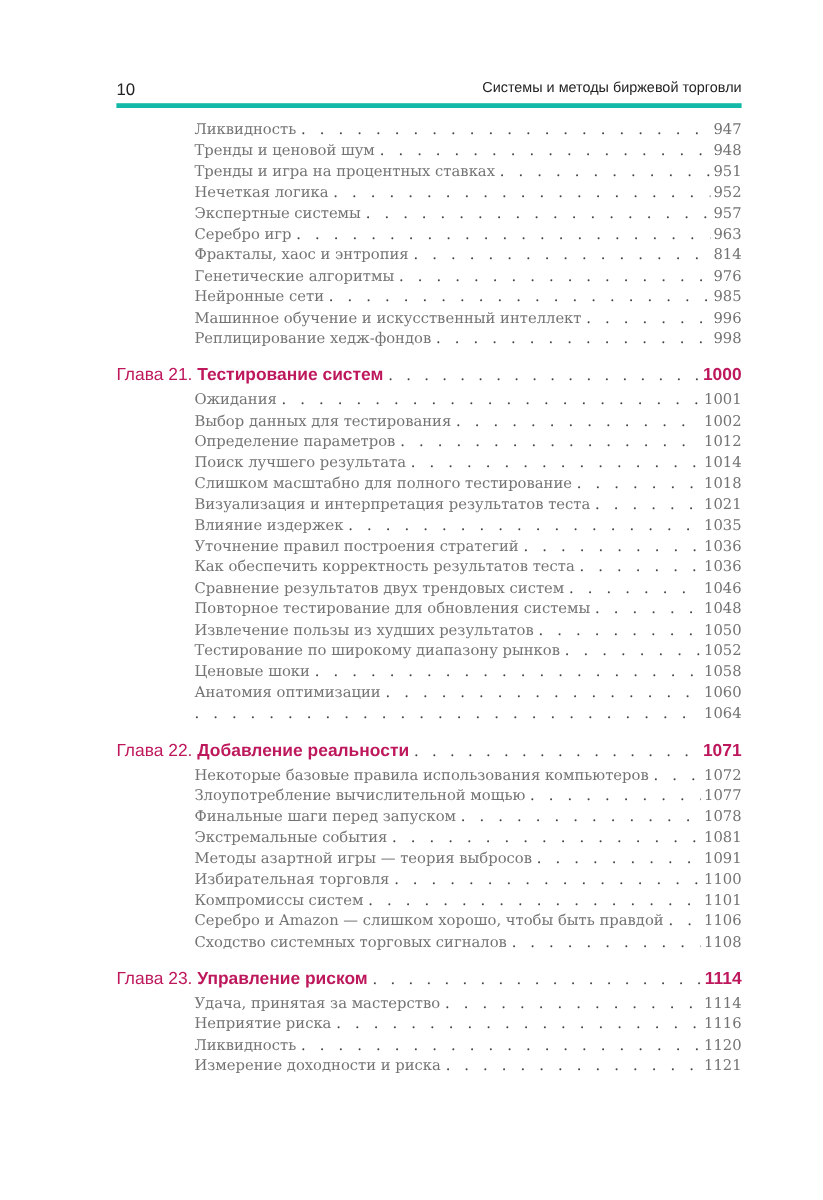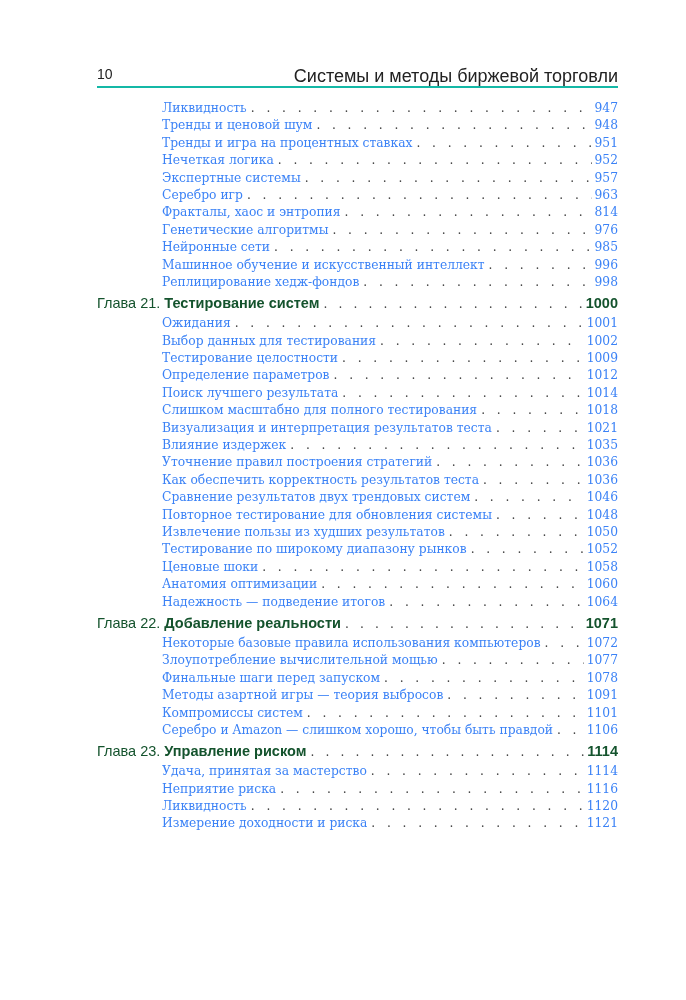--- a/index.html
+++ b/index.html
@@ -1,27 +1,27 @@
 <!DOCTYPE html>
 <html><head>
 <meta charset="utf-8">
 <style>
   html, body { margin: 0; padding: 0; background: #ffffff; }
   body { width: 686px; height: 1000px; position: relative; overflow: hidden; color: #2a2a2a; }
-  .page-header { position: absolute; left: 97px; top: 62px; width: 521px; height: 24px; border-bottom: 2px solid #14b8a6; }
+  .page-header { position: absolute; left: 97px; top: 62px; width: 521px; height: 24px; border-bottom: 4px solid #14b8a6; }
   .page-num { position: absolute; left: 0; top: 4px; font-family: "Liberation Sans", sans-serif; font-size: 14px; color: #222; }
-  .running-title { position: absolute; right: 0; top: 4px; font-family: "Liberation Sans", sans-serif; font-size: 18px; color: #222; }
+  .running-title { position: absolute; right: 0; top: 4px; font-family: "Liberation Sans", sans-serif; font-size: 12px; color: #222; }
   .toc { position: absolute; left: 97px; top: 100px; width: 521px; }
-  .row { display: flex; align-items: baseline; height: 17.4px; line-height: 17.4px; font-family: "DejaVu Serif", serif; font-size: 12.3px; color: #3b82f6; justify-content: flex-end; }
+  .row { display: flex; align-items: baseline; height: 17.4px; line-height: 17.4px; font-family: "DejaVu Serif", serif; font-size: 12.3px; color: #737373; justify-content: flex-end; }
   .row.sub { padding-left: 65px; }
   .row .title { white-space: nowrap; padding-right: 4px; }
   .row .dots { flex: 1; overflow: hidden; white-space: nowrap; letter-spacing: 3.9px; color: #444; }
   .row .dots::after { content: ". . . . . . . . . . . . . . . . . . . . . . . . . . . . . . . . . . . . . . . . . . . . . . . . . . . . . . . . . . . . . . . . . . . . . . . . . . . . . . . . . . . . . . . . . . . . . . ."; }
   .row .page { white-space: nowrap; padding-left: 3px; text-align: right; }
-  .chapter { display: flex; align-items: baseline; height: 22px; line-height: 22px; margin-top: 1px; margin-bottom: 1px; font-family: "Liberation Sans", sans-serif; font-size: 14.5px; color: #14532d; }
+  .chapter { display: flex; align-items: baseline; height: 22px; line-height: 22px; margin-top: 11px; margin-bottom: 1px; font-family: "Liberation Sans", sans-serif; font-size: 14.5px; color: #be185d; }
   .chapter .label { white-space: nowrap; font-weight: normal; padding-right: 4px; }
   .chapter .title { white-space: nowrap; font-weight: bold; padding-right: 4px; }
   .chapter .dots { flex: 1; overflow: hidden; white-space: nowrap; letter-spacing: 3.6px; font-family: "DejaVu Serif", serif; font-size: 12.3px; color: #444; }
   .chapter .dots::after { content: ". . . . . . . . . . . . . . . . . . . . . . . . . . . . . . . . . . . . . . . . . . . . . . . . . . . . . . . . . . . . . . . . . . . . . . . . . . . . . . ."; }
   .chapter .page { white-space: nowrap; font-weight: bold; padding-left: 3px; text-align: right; }
 </style>
 </head>
 <body>
 
 <div class="page-header">
@@ -99,36 +99,31 @@
           <span class="title">Ожидания</span>
           <span class="dots"></span>
           <span class="page">1001</span>
         </div>
         <div class="row sub">
           <span class="title">Выбор данных для тестирования</span>
           <span class="dots"></span>
           <span class="page">1002</span>
         </div>
         <div class="row sub">
-          <span class="title">Тестирование целостности</span>
-          <span class="dots"></span>
-          <span class="page">1009</span>
-        </div>
-        <div class="row sub">
           <span class="title">Определение параметров</span>
           <span class="dots"></span>
           <span class="page">1012</span>
         </div>
         <div class="row sub">
           <span class="title">Поиск лучшего результата</span>
           <span class="dots"></span>
           <span class="page">1014</span>
         </div>
         <div class="row sub">
-          <span class="title">Слишком масштабно для полного тестирования</span>
+          <span class="title">Слишком масштабно для полного тестирование</span>
           <span class="dots"></span>
           <span class="page">1018</span>
         </div>
         <div class="row sub">
           <span class="title">Визуализация и интерпретация результатов теста</span>
           <span class="dots"></span>
           <span class="page">1021</span>
         </div>
         <div class="row sub">
           <span class="title">Влияние издержек</span>
@@ -169,21 +164,20 @@
           <span class="title">Ценовые шоки</span>
           <span class="dots"></span>
           <span class="page">1058</span>
         </div>
         <div class="row sub">
           <span class="title">Анатомия оптимизации</span>
           <span class="dots"></span>
           <span class="page">1060</span>
         </div>
         <div class="row sub">
-          <span class="title">Надежность — подведение итогов</span>
           <span class="dots"></span>
           <span class="page">1064</span>
         </div>
       </div>
       <div>
         <div class="chapter">
           <span class="label">Глава 22.</span>
           <span class="title">Добавление реальности</span>
           <span class="dots"></span>
           <span class="page">1071</span>
@@ -197,33 +191,48 @@
           <span class="title">Злоупотребление вычислительной мощью</span>
           <span class="dots"></span>
           <span class="page">1077</span>
         </div>
         <div class="row sub">
           <span class="title">Финальные шаги перед запуском</span>
           <span class="dots"></span>
           <span class="page">1078</span>
         </div>
         <div class="row sub">
+          <span class="title">Экстремальные события</span>
+          <span class="dots"></span>
+          <span class="page">1081</span>
+        </div>
+        <div class="row sub">
           <span class="title">Методы азартной игры — теория выбросов</span>
           <span class="dots"></span>
           <span class="page">1091</span>
         </div>
         <div class="row sub">
+          <span class="title">Избирательная торговля</span>
+          <span class="dots"></span>
+          <span class="page">1100</span>
+        </div>
+        <div class="row sub">
           <span class="title">Компромиссы систем</span>
           <span class="dots"></span>
           <span class="page">1101</span>
         </div>
         <div class="row sub">
           <span class="title">Серебро и Amazon — слишком хорошо, чтобы быть правдой</span>
           <span class="dots"></span>
           <span class="page">1106</span>
+        </div>
+        <div class="row sub">
+          <span class="title">Сходство системных торговых сигналов</span>
+          <span class="dots"></span>
+          <span class="page">1108</span>
         </div>
       </div>
       <div>
         <div class="chapter">
           <span class="label">Глава 23.</span>
           <span class="title">Управление риском</span>
           <span class="dots"></span>
           <span class="page">1114</span>
         </div>
         <div class="row sub">

